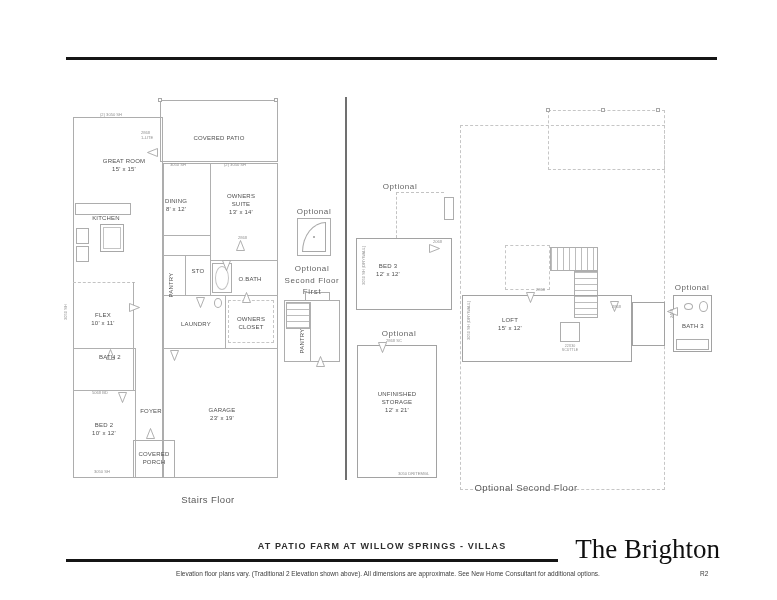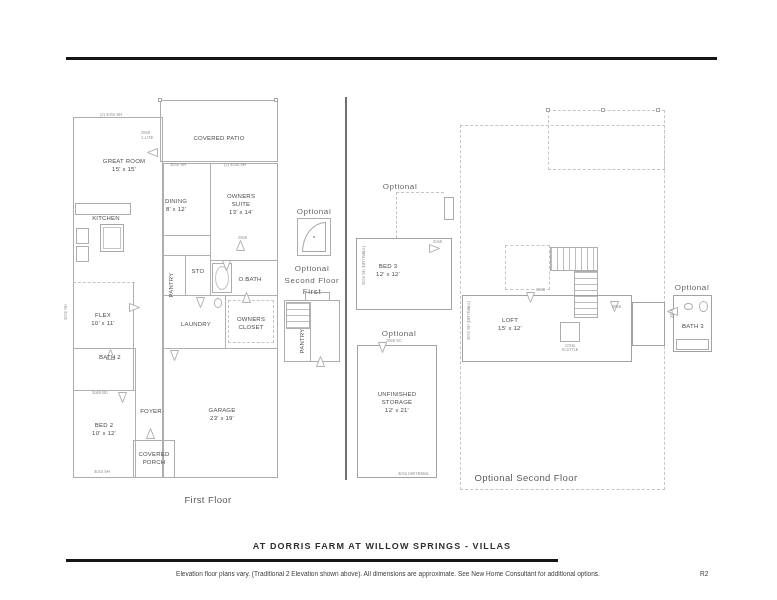--- a/index.html
+++ b/index.html
@@ -265,21 +265,22 @@
     <div class="vann" style="left:362px;top:285px;">3050 SH (DRYWALL)</div>
     <div class="vann" style="left:467px;top:340px;">3050 SH (DRYWALL)</div>
     <div class="ann" style="left:536px;top:288px;">2868</div>
     <div class="ann" style="left:612px;top:305px;">2868</div>
     <div class="ann" style="left:433px;top:240px;">2068</div>
     <div class="ann" style="left:386px;top:339px;">2868 SC</div>
     <div class="ann" style="left:398px;top:472px;">3050 DR/TEMGL</div>
     <div class="vann" style="left:670px;top:318px;">2468</div>
   </div>
 
-  <div class="caption" style="left:158px;top:494px;width:100px;">First Floor</div>
-  <div class="caption" style="left:446px;top:472px;width:160px;">Optional Second Floor</div>
-
-  <div class="community" style="left:222px;top:541px;width:320px;">AT DORRIS FARM AT WILLOW SPRINGS - VILLAS</div>
+  <div class="caption" style="left:158px;top:494px;width:100px;">Stairs Floor</div>
+  <div class="caption" style="left:446px;top:482px;width:160px;">Optional Second Floor</div>
+
+  <div class="community" style="left:222px;top:541px;width:320px;">AT PATIO FARM AT WILLOW SPRINGS - VILLAS</div>
   <div class="bar" style="left:66px;top:559px;width:492px;height:3px;"></div>
+  <div class="brand" style="left:565px;top:534px;width:155px;">The Brighton</div>
   <div class="disclaimer" style="left:128px;top:570px;width:520px;">Elevation floor plans vary. (Traditional 2 Elevation shown above). All dimensions are approximate. See New Home Consultant for additional options.</div>
   <div class="rev" style="left:700px;top:570px;">R2</div>
 
 </div>
 
 </body></html>

